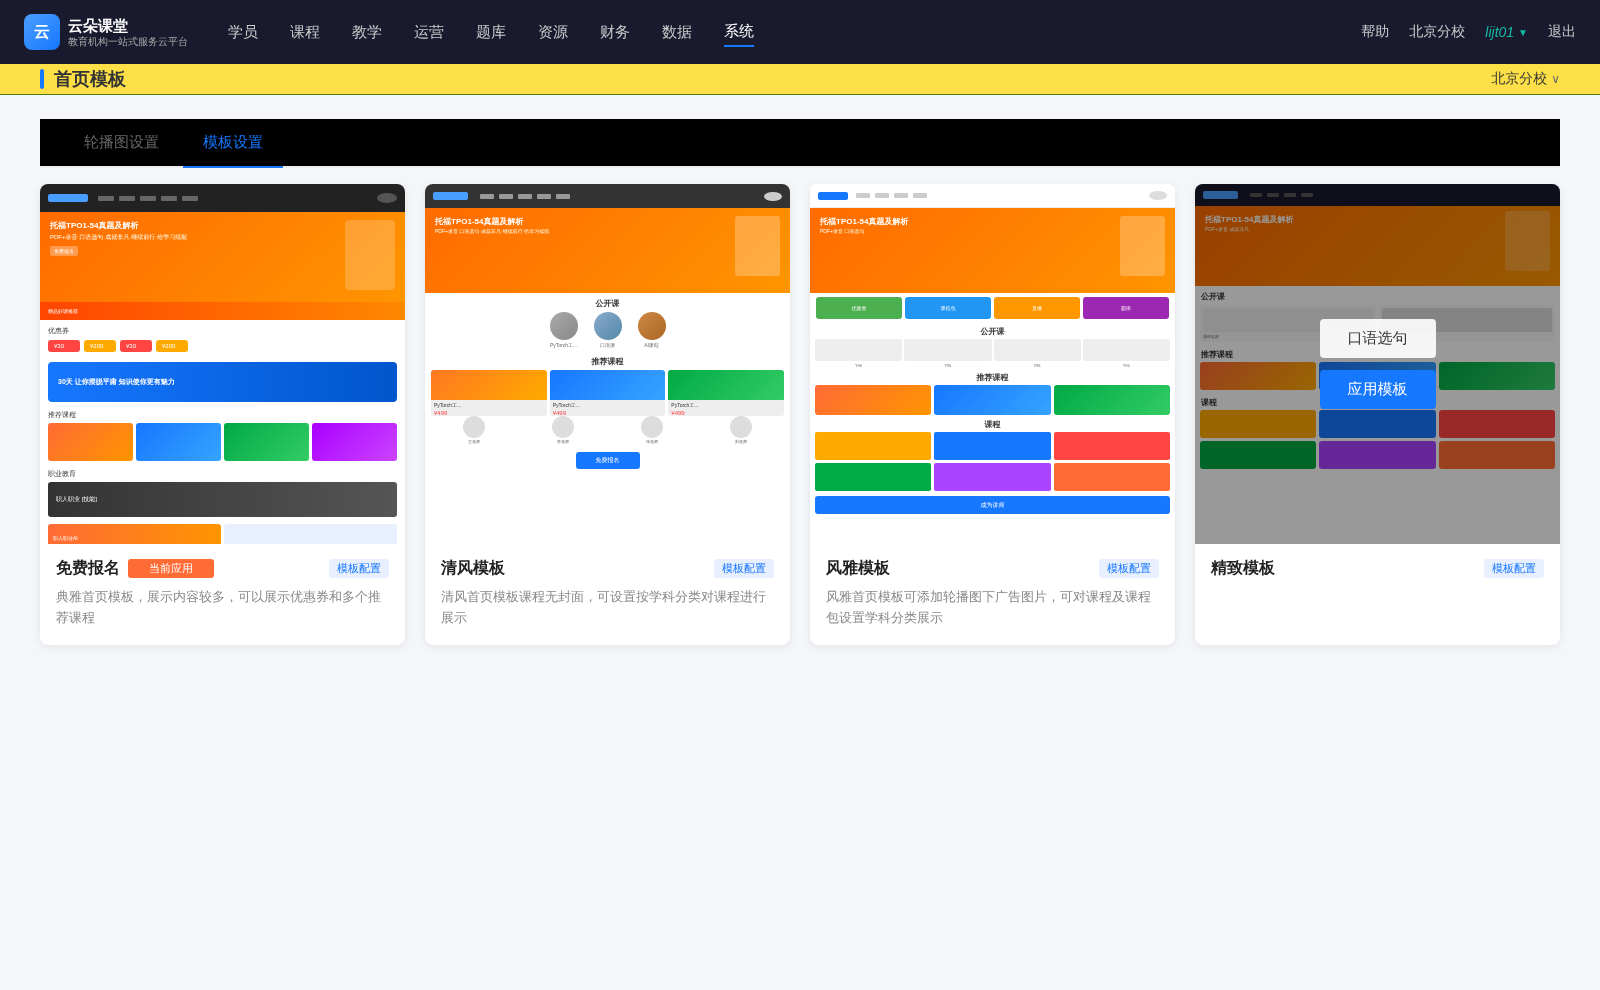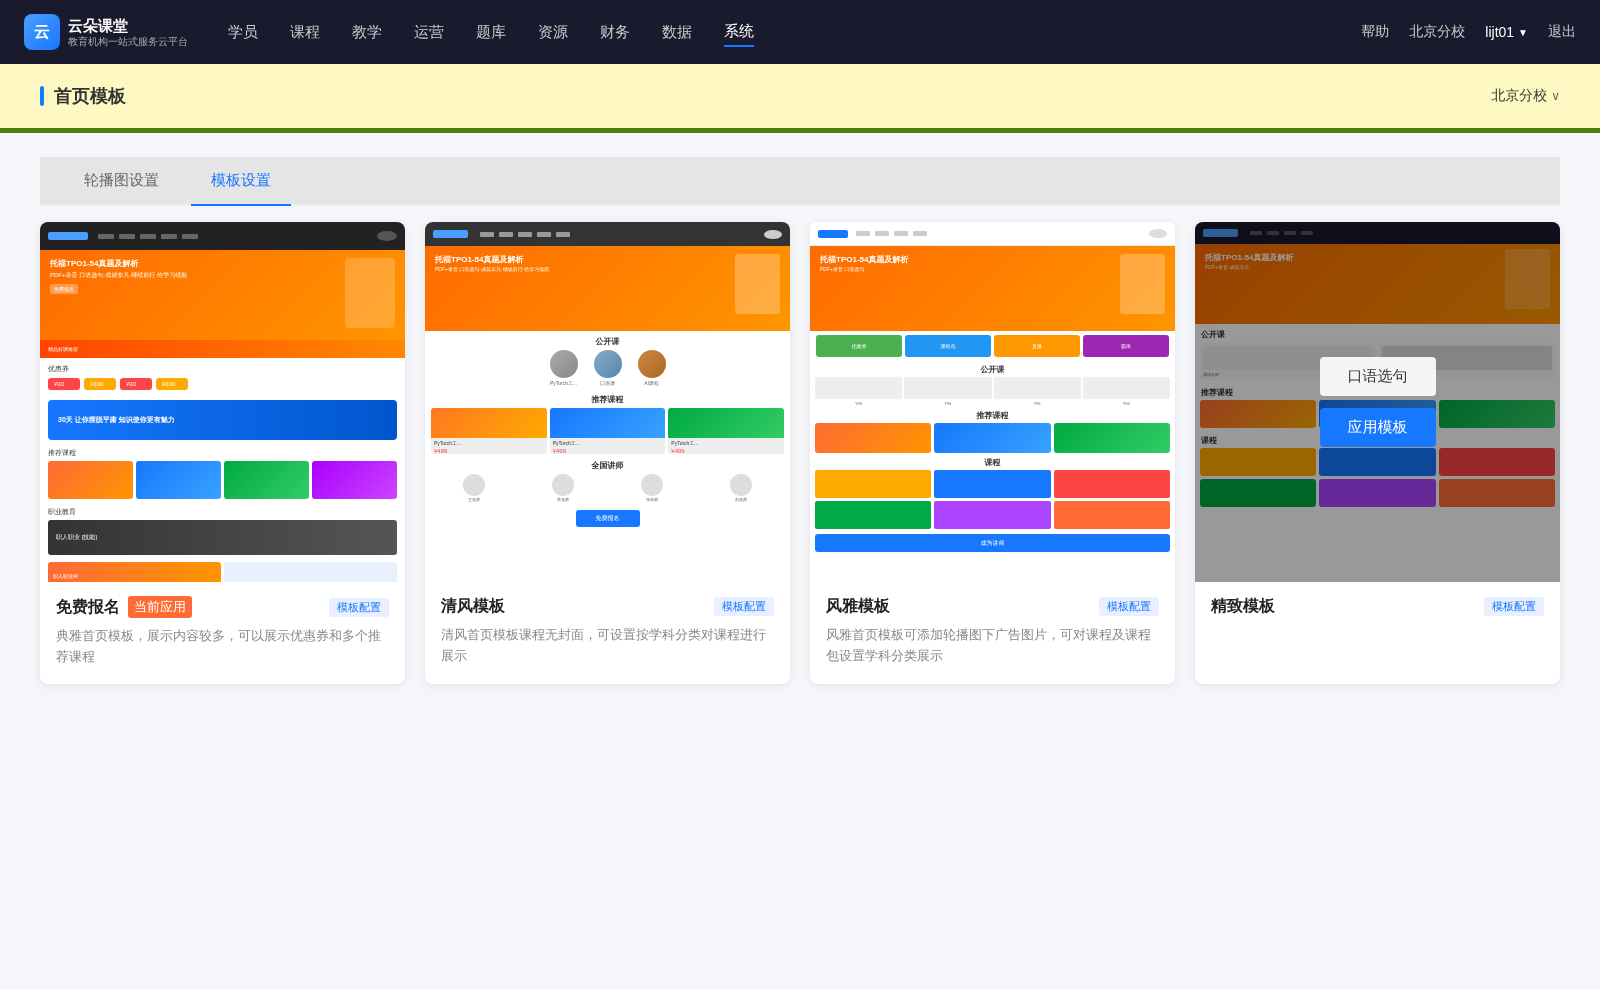--- a/index.html
+++ b/index.html
@@ -37,29 +37,29 @@
       text-decoration: none;
     }
     .nav-item.active {
       color: white;
       border-bottom: 2px solid #1677ff;
     }
     .nav-right {
       display: flex; align-items: center; gap: 20px;
     }
     .nav-right-item { color: #ccc; font-size: 14px; cursor: pointer; }
-    .nav-user { display: flex; align-items: center; gap: 4px; color: #ffffff; cursor: pointer; }
+    .nav-user { display: flex; align-items: center; gap: 4px; color: #14b8a6; cursor: pointer; font-style: italic; }
     .nav-user .arrow { font-size: 10px; }
 
     
     .page-header {
-      background: #fef9c3;
-      padding: 20px 40px;
+      background: #fde047;
+      padding: 3px 40px;
       display: flex; align-items: center; justify-content: space-between;
-      border-bottom: 5px solid #4d7c0f;
+      border-bottom: 1px solid #4d7c0f;
     }
     .page-title-bar {
       display: flex; align-items: center; gap: 10px;
     }
     .page-title-bar .accent-bar {
       width: 4px; height: 20px; background: #1677ff; border-radius: 2px;
     }
     .page-title-text { font-size: 18px; font-weight: bold; color: #333; }
     .branch-selector {
       display: flex; align-items: center; gap: 4px;
@@ -69,24 +69,24 @@
 
     
     .main-content {
       padding: 24px 40px;
       background: #f5f6fa;
       min-height: calc(990px - 64px - 61px);
     }
 
     
     .tabs-container {
-      background: #e5e5e5;
+      background: #000000;
       padding: 0 24px;
       border-bottom: 2px solid #eee;
-      display: flex; gap: 12px;
+      display: flex; gap: 4px;
       margin-bottom: 16px;
       text-align: right;
     }
     .tab-item {
       padding: 14px 20px;
       font-size: 15px;
       cursor: pointer;
       color: #666;
       border-bottom: 2px solid transparent;
       margin-bottom: -2px;
@@ -165,22 +165,22 @@
     
     .card-info { padding: 14px 16px 16px; }
     .card-title-row {
       display: flex; align-items: center; gap: 8px;
       margin-bottom: 8px;
     }
     .card-title { font-size: 16px; font-weight: bold; color: #222; }
     .badge-current {
       background: #ff6b35;
       color: white;
-      font-size: 13px;
-      padding: 2px 6px;
+      font-size: 11px;
+      padding: 2px 21px;
       border-radius: 3px;
     }
     .badge-config {
       background: #e8f0ff;
       color: #1677ff;
       font-size: 11px;
       padding: 2px 8px;
       border-radius: 3px;
       margin-left: auto;
       cursor: pointer;
@@ -420,21 +420,20 @@
               <div style="padding:2px 3px;font-size:5px;color:#333;">PyTorch工...</div>
               <div style="padding:0 3px;font-size:6px;color:#ff4444;">¥499</div>
             </div>
             <div style="background:#eee;border-radius:3px;overflow:hidden;">
               <div style="height:30px;background:linear-gradient(135deg,#00aa44,#33cc66);"></div>
               <div style="padding:2px 3px;font-size:5px;color:#333;">PyTorch工...</div>
               <div style="padding:0 3px;font-size:6px;color:#ff4444;">¥499</div>
             </div>
           </div>
 
-          <div style="text-align:center;font-size:8px;font-weight:bold;color:#333;padding:6px 0 3px;">全国讲师</div>
           <div style="display:grid;grid-template-columns:repeat(4,1fr);gap:3px;padding:0 6px;">
             <div style="text-align:center;">
               <div style="width:22px;height:22px;border-radius:50%;background:#ddd;margin:0 auto;"></div>
               <div style="font-size:4px;color:#666;margin-top:1px;">王老师</div>
             </div>
             <div style="text-align:center;">
               <div style="width:22px;height:22px;border-radius:50%;background:#ddd;margin:0 auto;"></div>
               <div style="font-size:4px;color:#666;margin-top:1px;">李老师</div>
             </div>
             <div style="text-align:center;">

